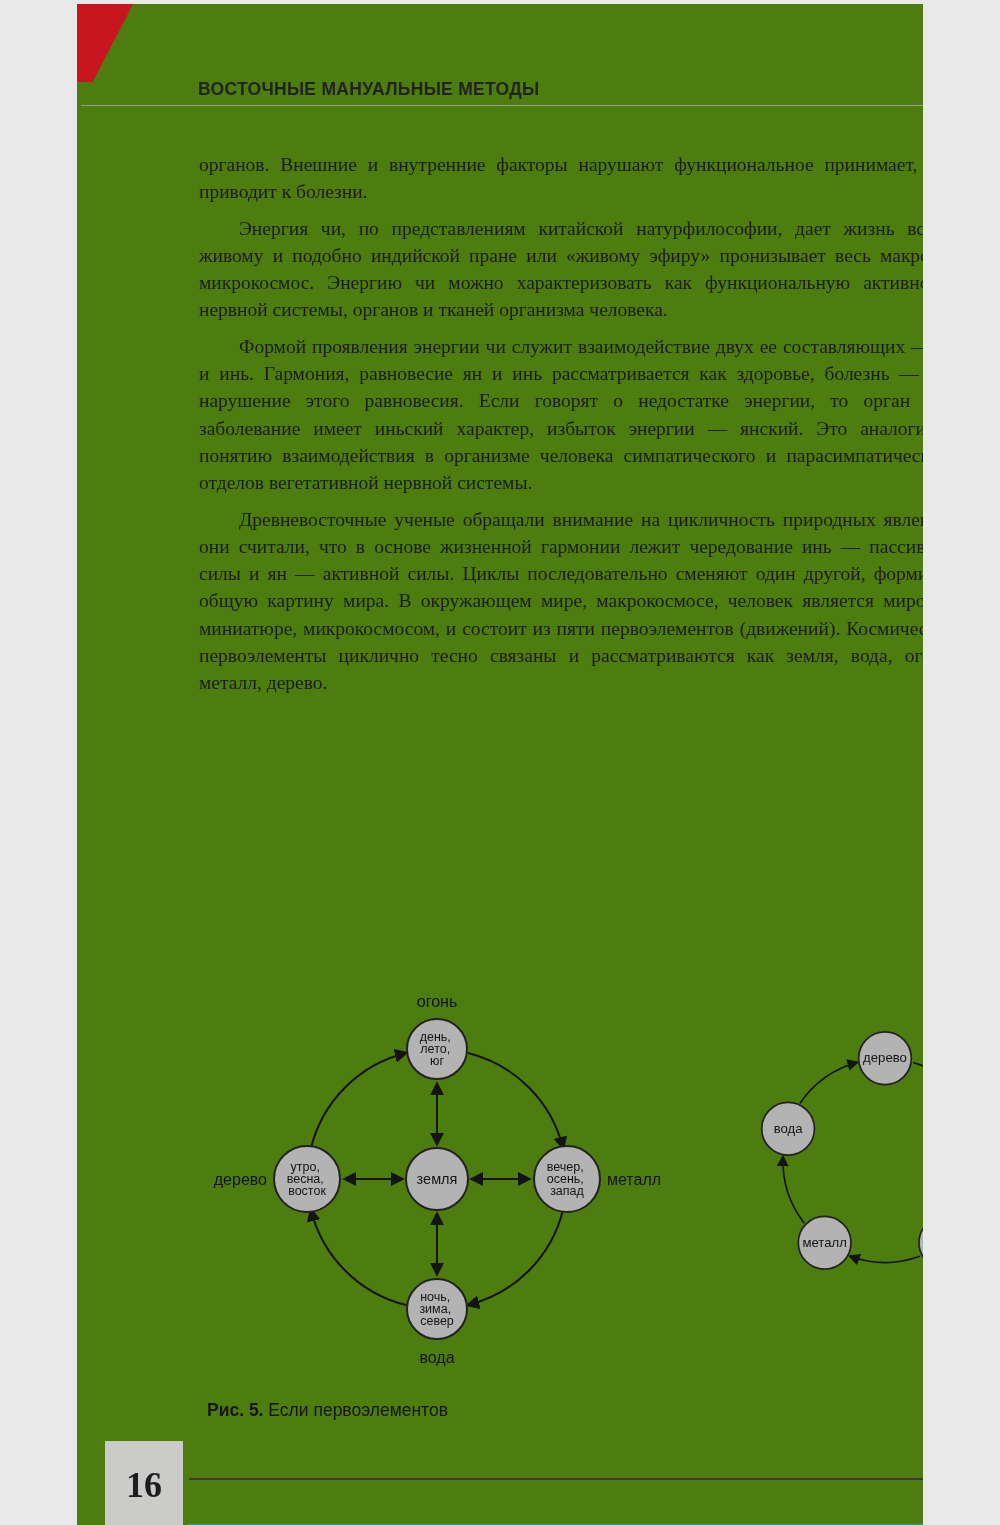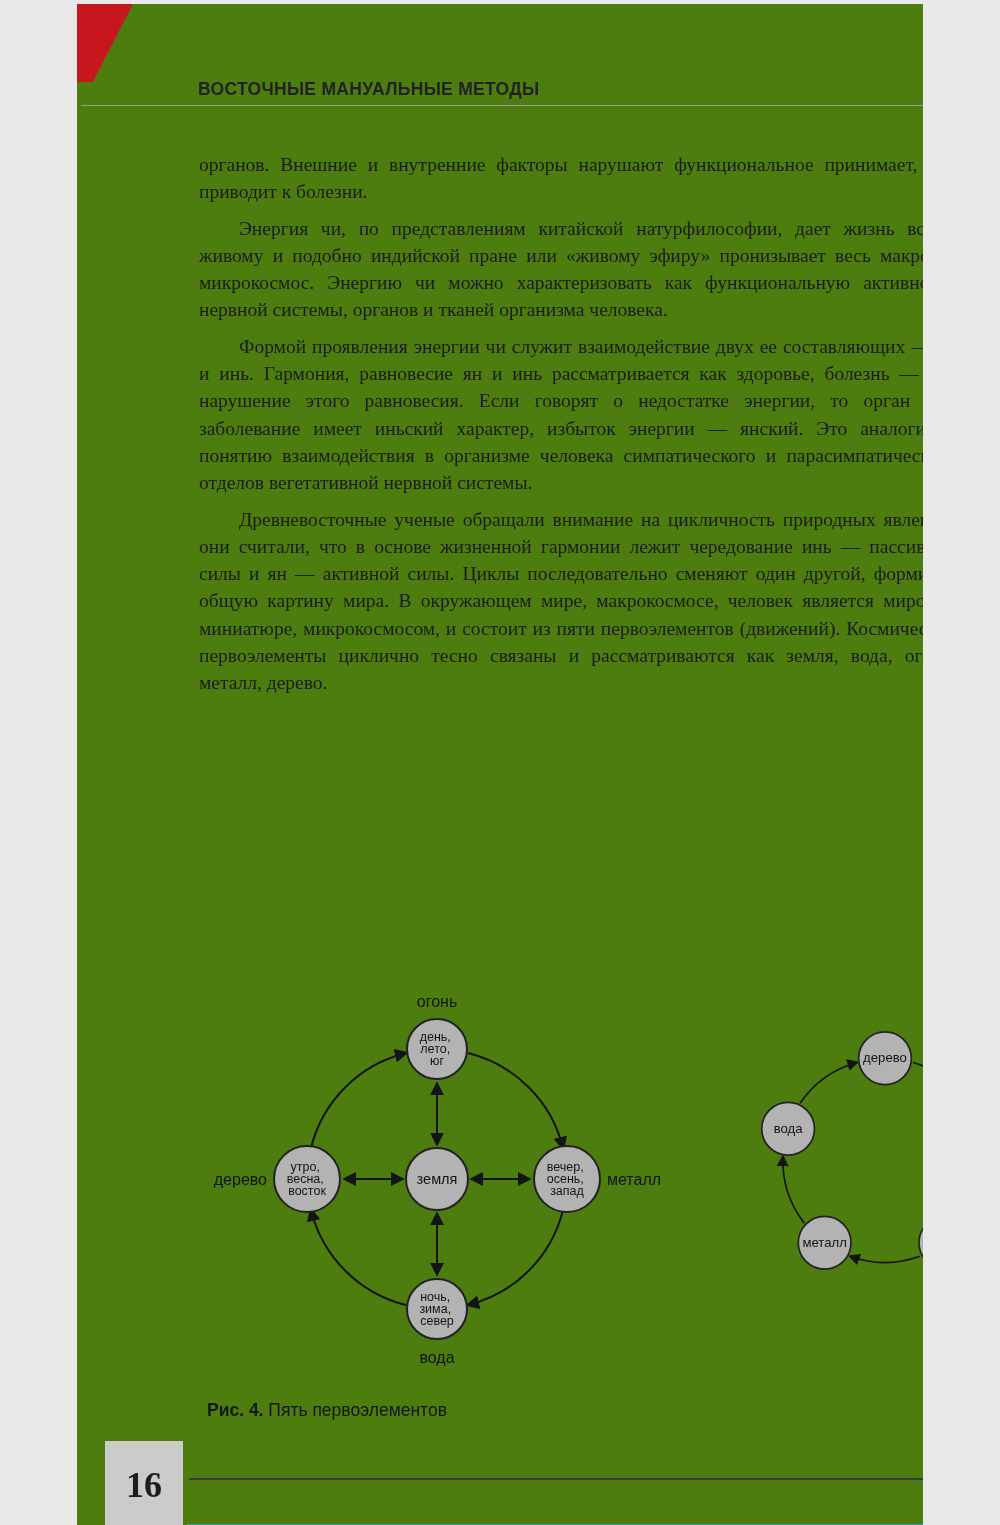--- a/index.html
+++ b/index.html
@@ -172,21 +172,21 @@
         <text x="129" y="287" text-anchor="middle" class="cycle-label">металл</text>
       </g>
       <g>
         <circle cx="86" cy="148" r="31" fill="#b3b3b3" stroke="#222" stroke-width="2"></circle>
         <text x="86" y="153" text-anchor="middle" class="cycle-label">вода</text>
       </g>
     </svg>
   </figure>
 
   <div class="caption">
-    <b>Рис. 4.</b><span> Пять первоэлементов</span>
+    <b>Рис. 5.</b><span> Если первоэлементов</span>
   </div>
 
   <div class="footer-rule"></div>
 
   <div class="pageno-tab">
     <span class="pageno">16</span>
   </div>
 
   <div class="bottom-edge"></div>
 

